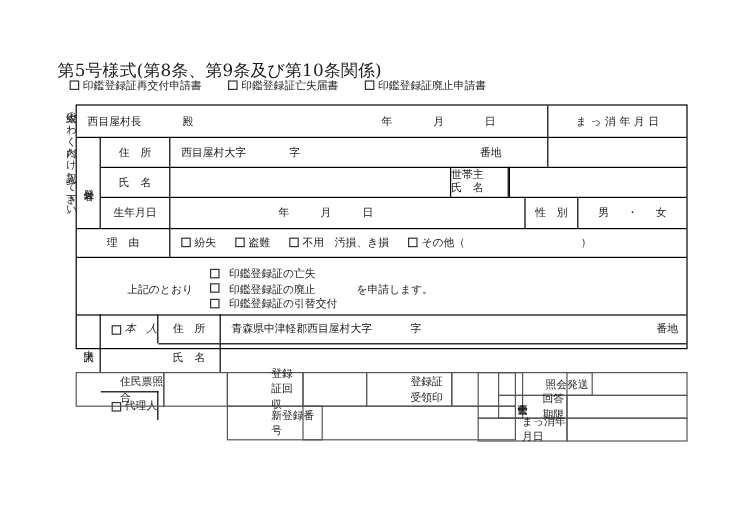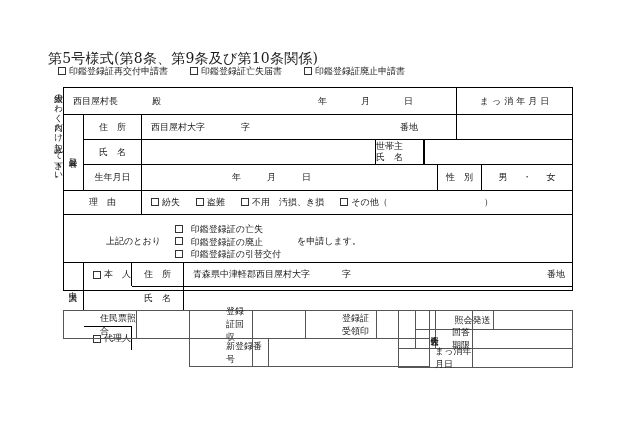--- a/index.html
+++ b/index.html
@@ -265,21 +265,21 @@
           <div><span class="cbx"></span><span>印鑑登録証の廃止</span></div>
           <div><span class="cbx"></span><span>印鑑登録証の引替交付</span></div>
         </div>
         <span class="stmt-tail">を申請します。</span>
       </div>
     </div>
 
     <div class="cell center bt br" style="left:0; top:174px; width:20px; height:48px;">
       <span class="vlabel">申請人</span>
     </div>
-    <div class="cell bt br pad-l" style="left:20px; top:174px; width:48px; height:24px;">
+    <div class="cell bt br pad-l" style="left:20px; top:174px; width:48px; height:24px;font-style:italic;">
       <span class="cbx"></span>
         <span>本　人</span>
     </div>
     <div class="cell bt br" style="left:68px; top:174px; width:52px; height:24px;">
       <span class="lbl-spread">住　所</span>
     </div>
     <div class="cell bt pad-l" style="left:120px; top:174px; width:388px; height:24px;">
       <span>青森県中津軽郡西目屋村大字</span>
       <span style="margin-left:32px;">字</span>
       <span style="margin-left:196px;">番地</span>

